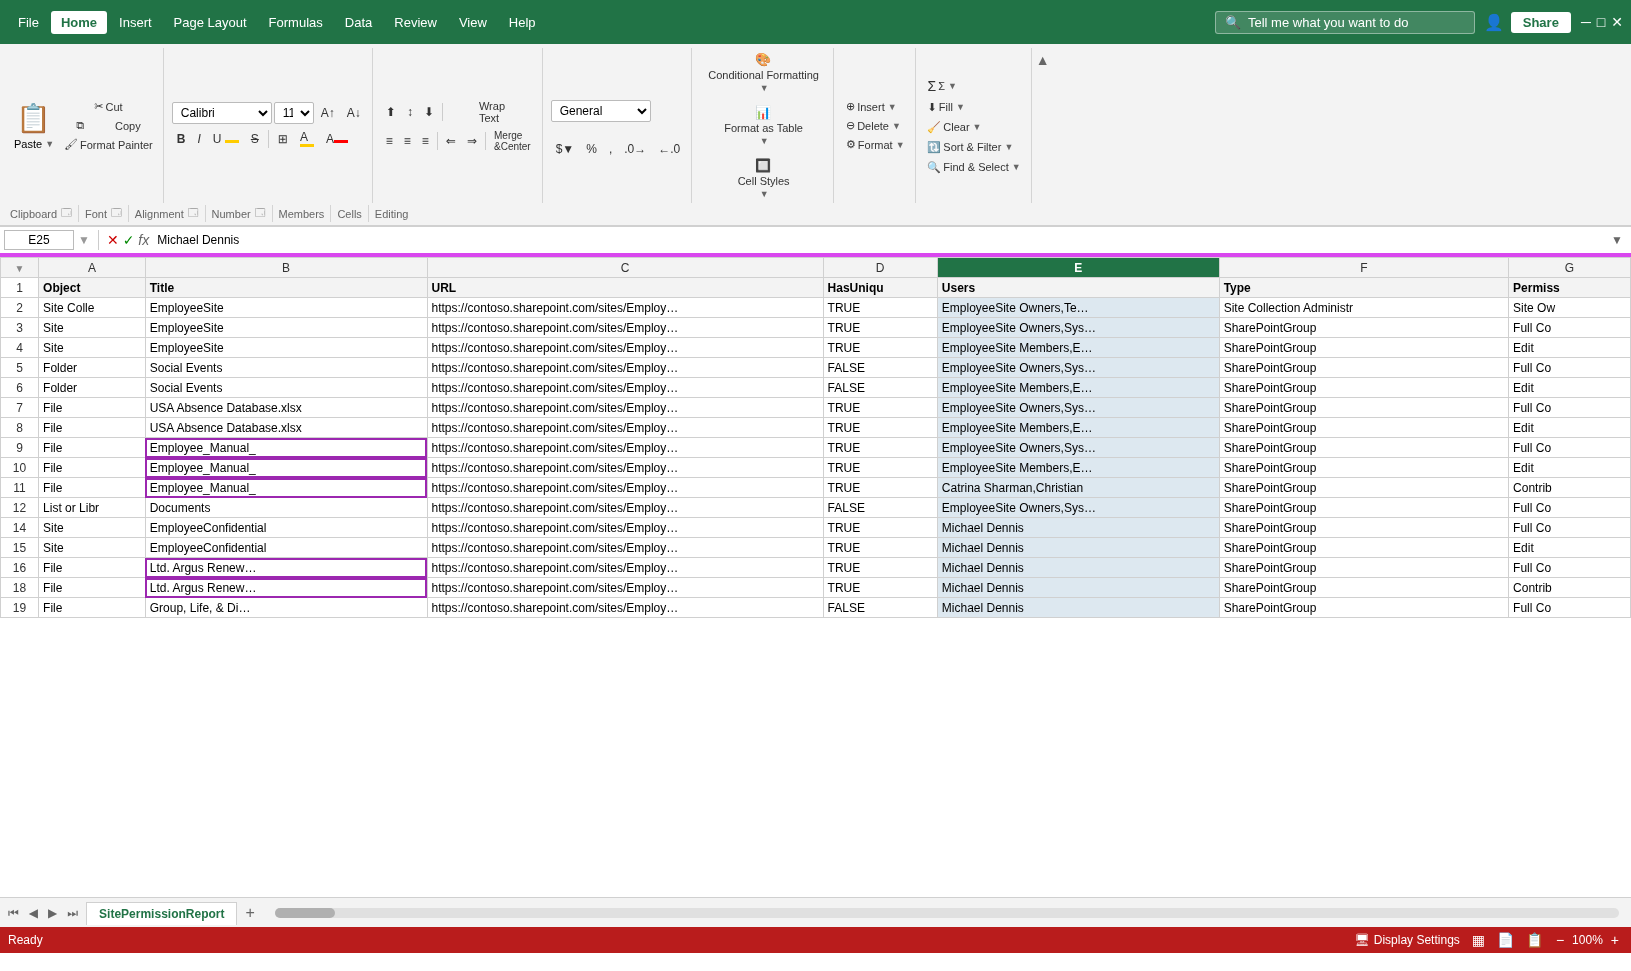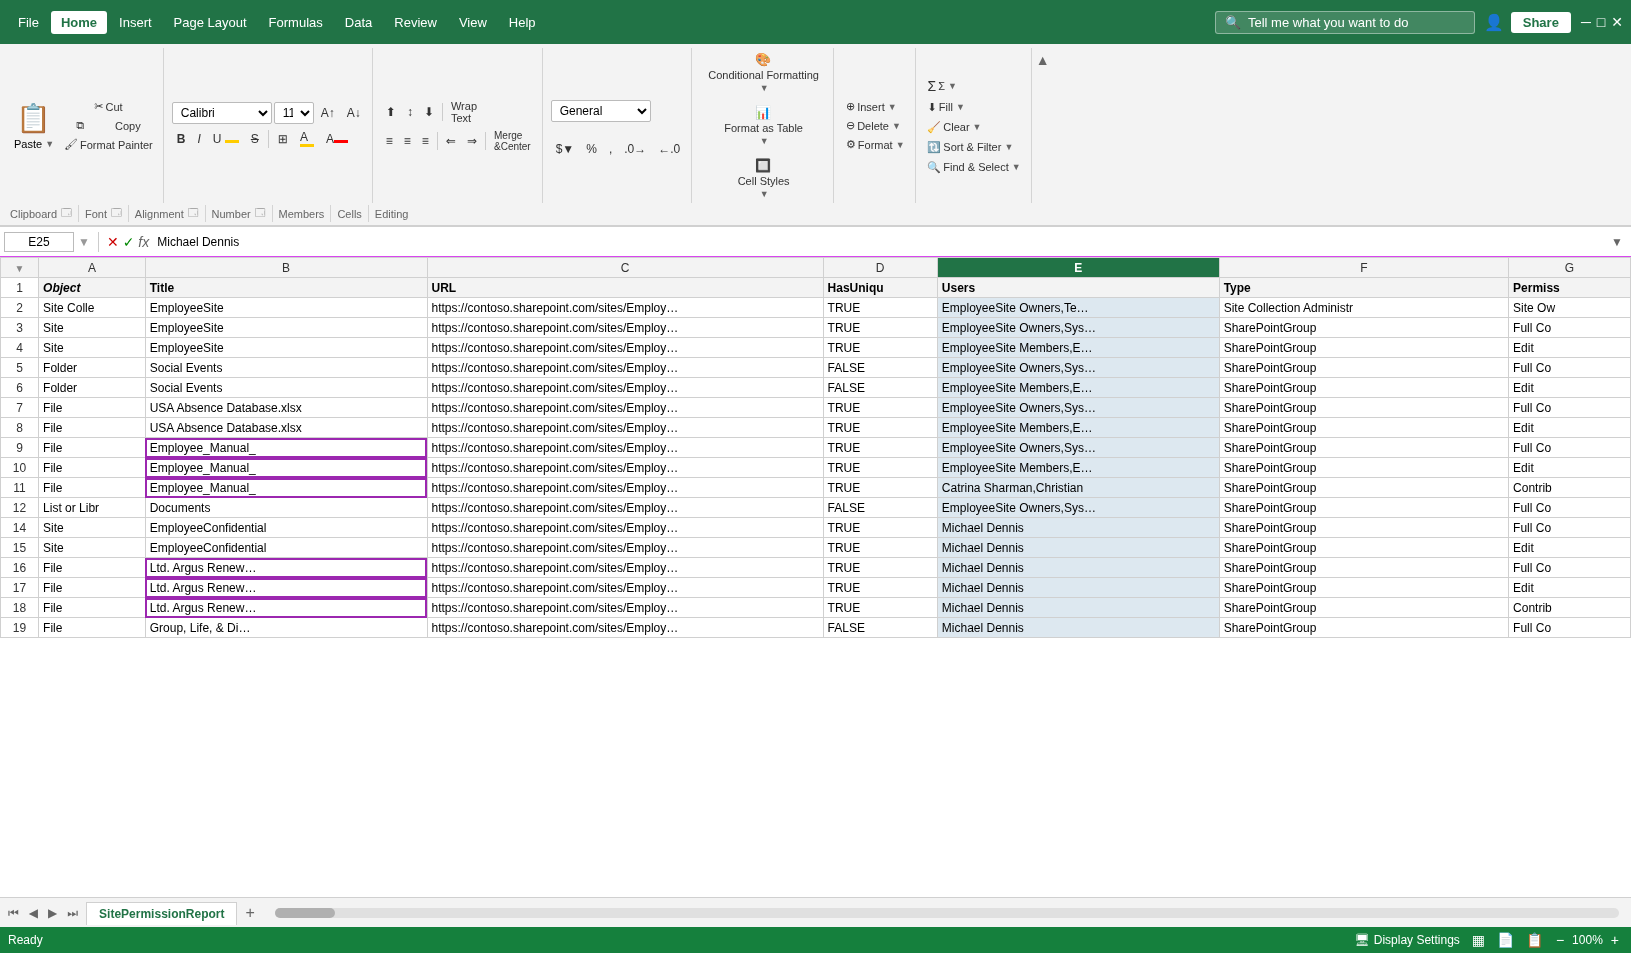--- a/index.html
+++ b/index.html
@@ -137,21 +137,21 @@
       font-size: 12px;
       width: 100px;
       background: white;
     }
 
     
     .formula-bar {
       display: flex;
       align-items: center;
       height: 30px;
-      border-bottom: 1px solid #d946ef;
+      border-bottom: 4px solid #d946ef;
       background: white;
       padding: 0 4px;
       gap: 4px;
     }
     .cell-ref {
       width: 70px;
       border: 1px solid #bbb;
       padding: 2px 4px;
       font-size: 12px;
       text-align: center;
@@ -247,21 +247,21 @@
       font-size: 12px;
     }
     .nav-arrow {
       padding: 2px 4px;
       cursor: pointer;
     }
 
     
     .status-bar {
       height: 26px;
-      background: #15803d;
+      background: #b91c1c;
       color: white;
       display: flex;
       align-items: center;
       justify-content: space-between;
       padding: 0 8px;
       font-size: 12px;
     }
     .status-right {
       display: flex;
       align-items: center;
@@ -494,21 +494,21 @@
       </div>
     </div>
 
     <div class="ribbon-group">
       <div class="ribbon-vertical">
         <div class="align-row">
           <div class="fmt-btn">⬆</div>
           <div class="fmt-btn">↕</div>
           <div class="fmt-btn">⬇</div>
           <div style="width:1px;height:18px;background:#ccc;margin:0 2px;"></div>
-          <div class="fmt-btn" style="font-size:11px;">Wrap<br>Text</div>
+          <div class="fmt-btn" style="font-size:11px;margin-left:28px;">Wrap<br>Text</div>
         </div>
         <div class="align-row">
           <div class="fmt-btn">≡</div>
           <div class="fmt-btn">≡</div>
           <div class="fmt-btn">≡</div>
           <div style="width:1px;height:18px;background:#ccc;margin:0 2px;"></div>
           <div class="fmt-btn">⇐</div>
           <div class="fmt-btn">⇒</div>
           <div style="width:1px;height:18px;background:#ccc;margin:0 2px;"></div>
           <div class="fmt-btn" style="font-size:10px;">Merge<br>&amp;Center</div>
@@ -671,21 +671,21 @@
           <th>C</th>
           <th>D</th>
           <th style="background:#217346;color:white;font-weight:bold;">E</th>
           <th>F</th>
           <th>G</th>
         </tr>
       </thead>
       <tbody id="sheet-body">
       <tr>
             <td class="row-num">1</td>
-            <td style="font-weight: bold; background: rgb(243, 243, 243); font-style: italic;">Object</td>
+            <td style="font-weight: bold; background: rgb(243, 243, 243);">Object</td>
             <td style="font-weight: bold; background: rgb(243, 243, 243);">Title</td>
             <td style="font-weight: bold; background: rgb(243, 243, 243);">URL</td>
             <td style="font-weight: bold; background: rgb(243, 243, 243);">HasUniqu</td>
             <td style="background: rgb(243, 243, 243); font-weight: bold;">Users</td>
             <td style="font-weight: bold; background: rgb(243, 243, 243);">Type</td>
             <td style="font-weight: bold; background: rgb(243, 243, 243);">Permiss</td>
           </tr>
           <tr>
             <td class="row-num">2</td>
             <td>Site Colle</td>
@@ -818,30 +818,20 @@
           </tr>
           <tr>
             <td class="row-num">16</td>
             <td>File</td>
             <td style="outline: rgb(156, 39, 176) solid 2px; outline-offset: -2px;">Ltd. Argus Renew…</td>
             <td>https://contoso.sharepoint.com/sites/Employ…</td>
             <td>TRUE</td>
             <td style="background: rgb(221, 232, 240);">Michael Dennis</td>
             <td>SharePointGroup</td>
             <td>Full Co</td>
-          </tr>
-          <tr>
-            <td class="row-num">17</td>
-            <td>File</td>
-            <td style="outline: rgb(156, 39, 176) solid 2px; outline-offset: -2px;">Ltd. Argus Renew…</td>
-            <td>https://contoso.sharepoint.com/sites/Employ…</td>
-            <td>TRUE</td>
-            <td style="background: rgb(221, 232, 240);">Michael Dennis</td>
-            <td>SharePointGroup</td>
-            <td>Edit</td>
           </tr>
           <tr>
             <td class="row-num">18</td>
             <td>File</td>
             <td style="outline: rgb(156, 39, 176) solid 2px; outline-offset: -2px;">Ltd. Argus Renew…</td>
             <td>https://contoso.sharepoint.com/sites/Employ…</td>
             <td>TRUE</td>
             <td style="background: rgb(221, 232, 240);">Michael Dennis</td>
             <td>SharePointGroup</td>
             <td>Contrib</td>

